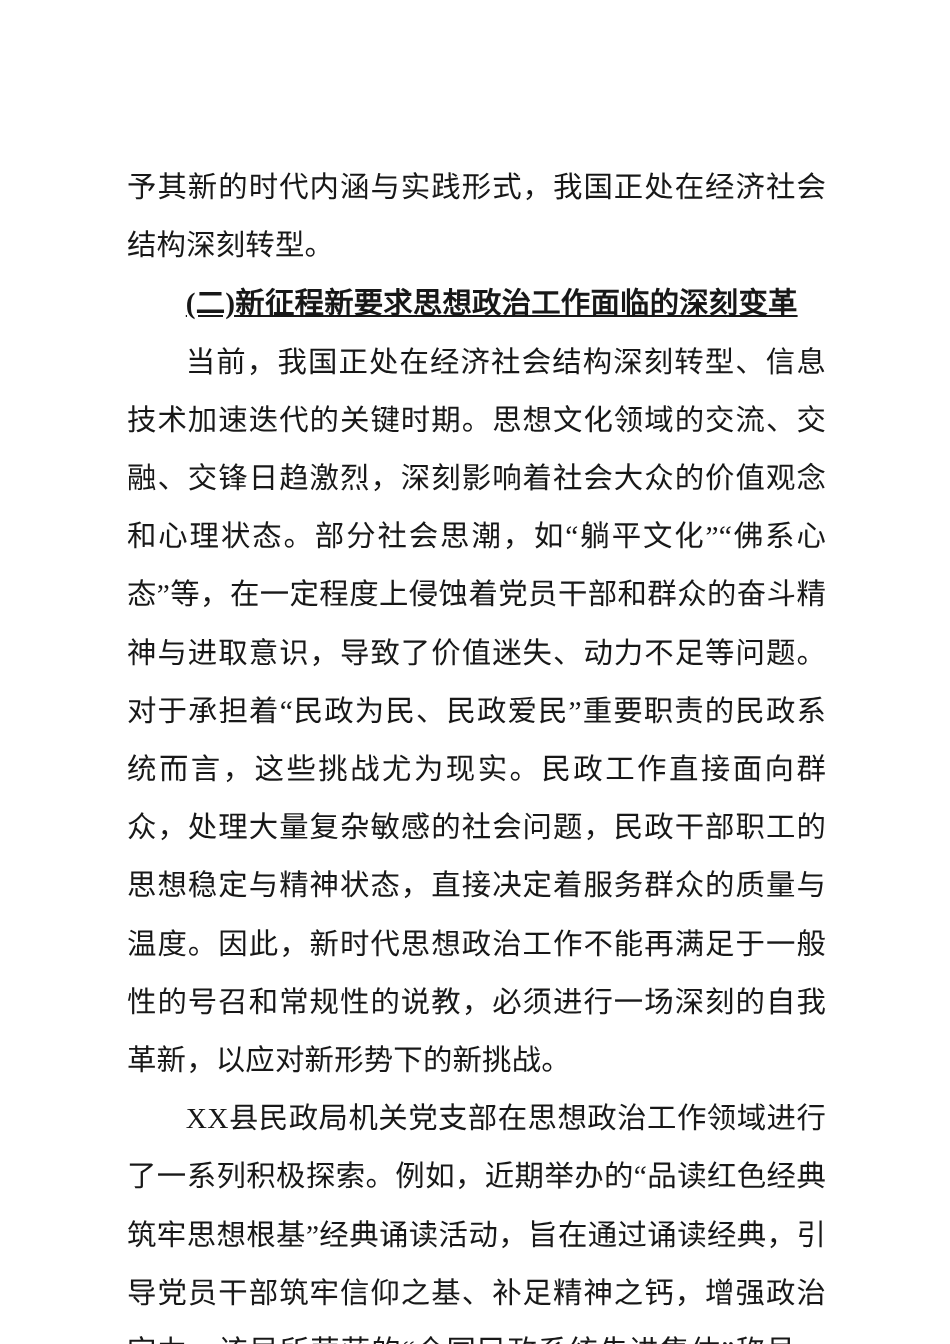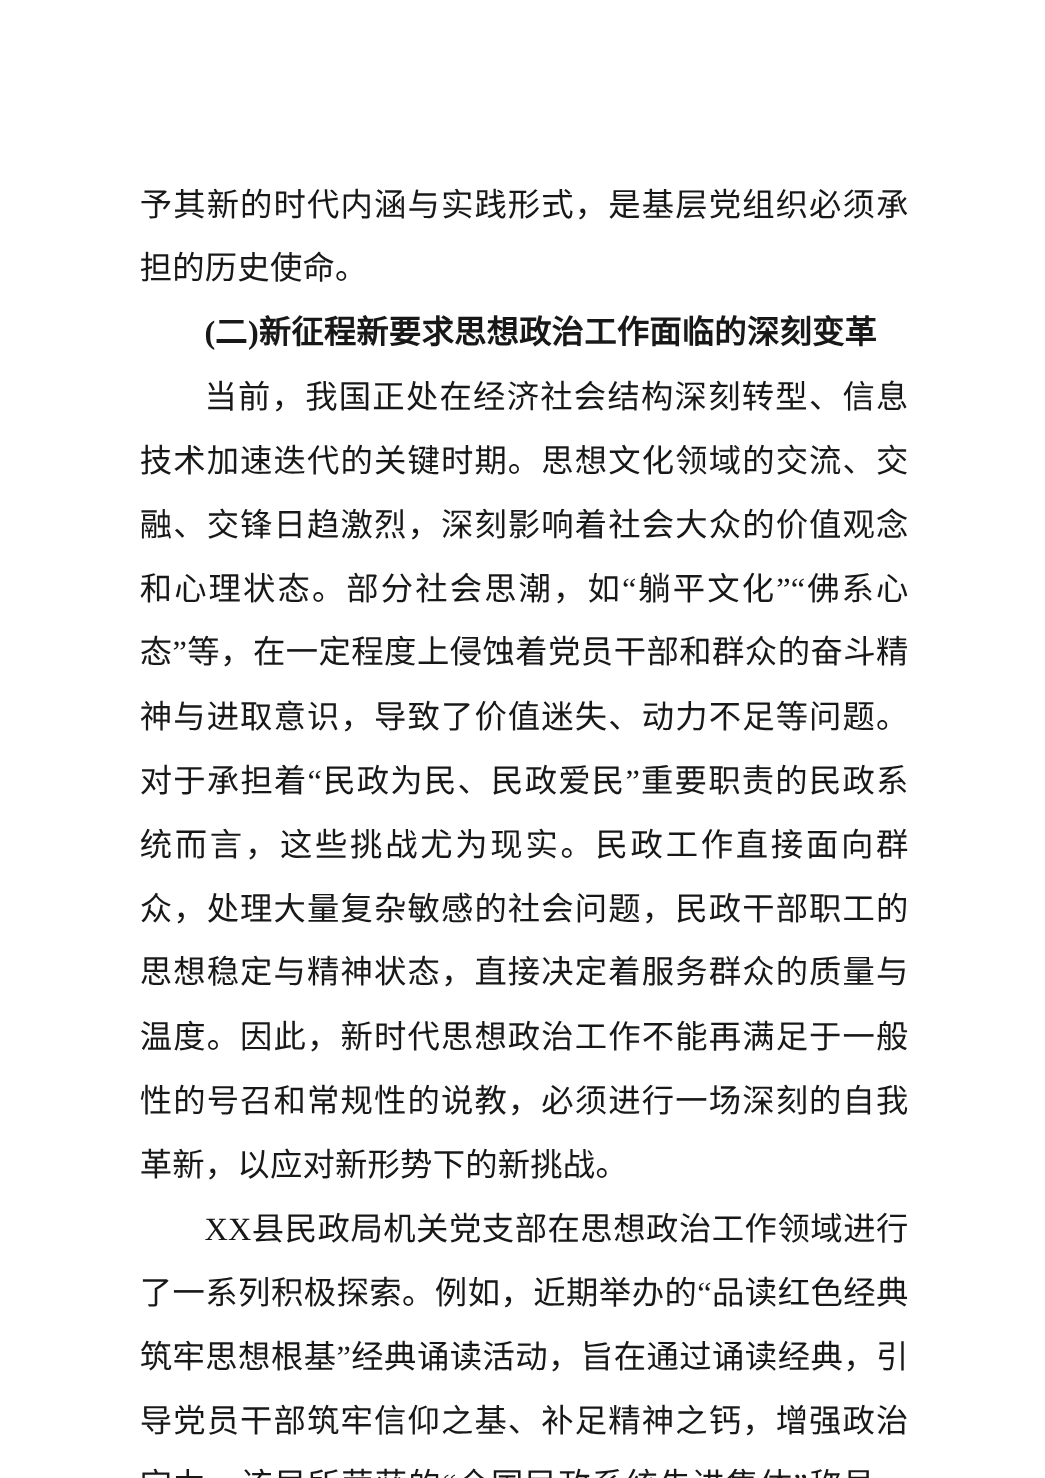--- a/index.html
+++ b/index.html
@@ -41,37 +41,38 @@
     -webkit-font-smoothing: antialiased;
   }
 
   .doc-para {
     font-weight: 400;
   }
 
   .doc-heading {
     font-weight: 700;
     text-align: right;
+    text-decoration: underline;
   }
 
   .indent-2 {
     text-indent: 2em;
   }
 
   .indent-0 {
     text-indent: 0;
   }
 </style>
 </head>
 <body>
 
 <div class="page">
   <div class="text-column">
 
-    <p class="doc-para indent-0">予其新的时代内涵与实践形式，是基层党组织必须承担的历史使命。</p>
+    <p class="doc-para indent-0">予其新的时代内涵与实践形式，我国正处在经济社会结构深刻转型。</p>
 
     <p class="doc-heading indent-2">(二)新征程新要求思想政治工作面临的深刻变革</p>
 
     <p class="doc-para indent-2">当前，我国正处在经济社会结构深刻转型、信息技术加速迭代的关键时期。思想文化领域的交流、交融、交锋日趋激烈，深刻影响着社会大众的价值观念和心理状态。部分社会思潮，如“躺平文化”“佛系心态”等，在一定程度上侵蚀着党员干部和群众的奋斗精神与进取意识，导致了价值迷失、动力不足等问题。对于承担着“民政为民、民政爱民”重要职责的民政系统而言，这些挑战尤为现实。民政工作直接面向群众，处理大量复杂敏感的社会问题，民政干部职工的思想稳定与精神状态，直接决定着服务群众的质量与温度。因此，新时代思想政治工作不能再满足于一般性的号召和常规性的说教，必须进行一场深刻的自我革新，以应对新形势下的新挑战。</p>
 
 
     <p class="doc-para indent-2">XX县民政局机关党支部在思想政治工作领域进行了一系列积极探索。例如，近期举办的“品读红色经典筑牢思想根基”经典诵读活动，旨在通过诵读经典，引导党员干部筑牢信仰之基、补足精神之钙，增强政治定力。该局所荣获的“全国民政系统先进集体”称号，亦是其干部队伍良好精神风貌与工作成效的体现。</p>
 
   </div>
 </div>

